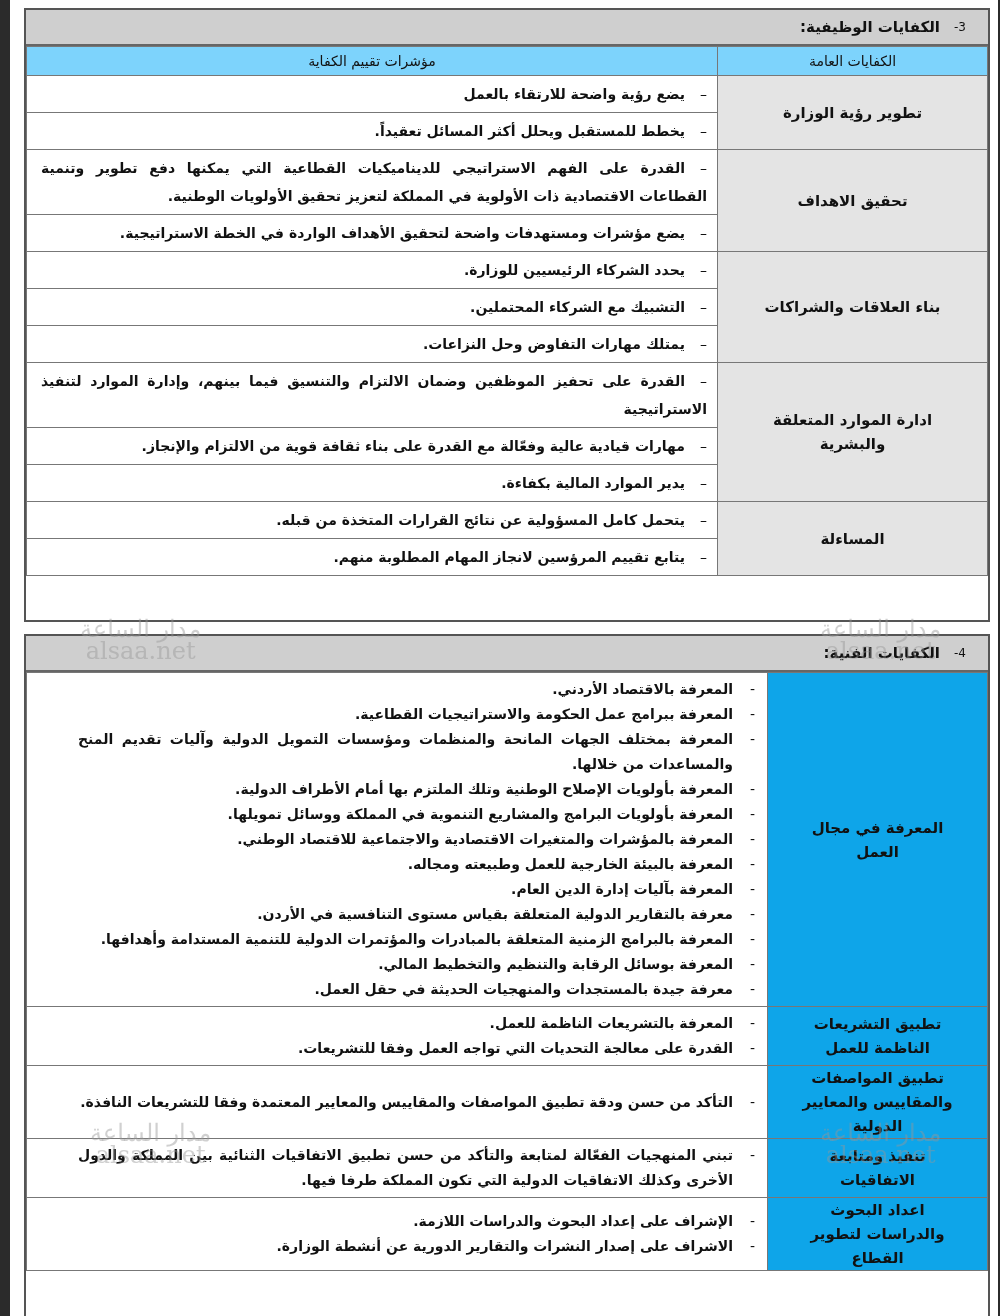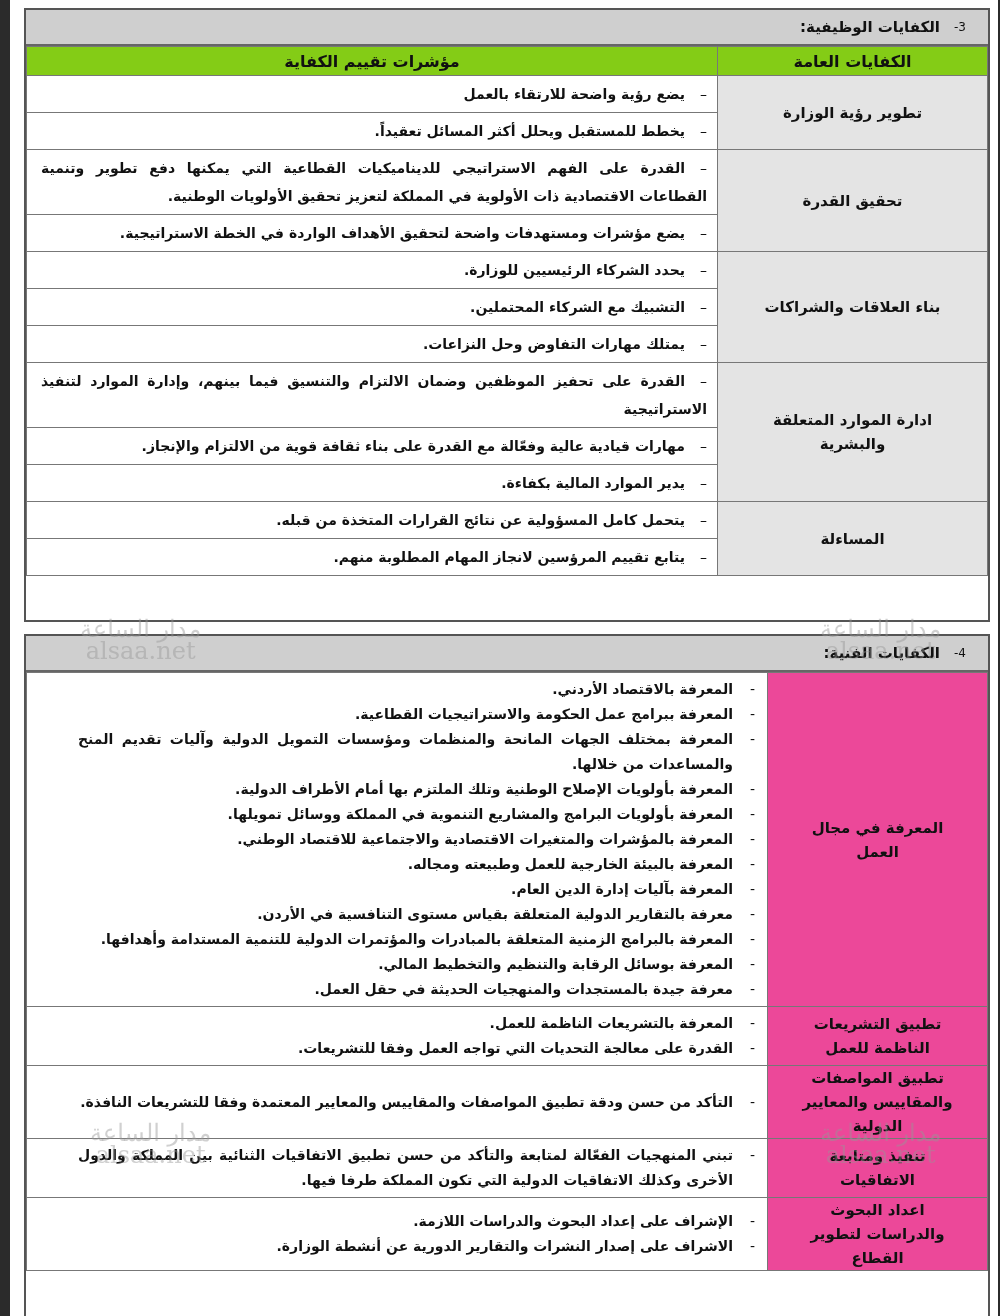--- a/index.html
+++ b/index.html
@@ -25,33 +25,33 @@
     height: 34px; background: #cfcfcf;
     border-bottom: 2px solid #666;
     display: flex; align-items: center; justify-content: flex-start;
     padding-right: 22px;
     font-weight: bold; font-size: 15px;
   }
   .sec-title .num { font-size: 12px; font-weight: normal; margin-left: 14px; }
   table { width: 100%; border-collapse: collapse; table-layout: fixed; }
   td, th { border: 1.5px solid #777; padding: 0; vertical-align: middle; }
   th {
-    background: #84cc16; font-size: 16px; font-weight: bold; height: 28px; text-align: center;
+    background: #7dd3fc; font-size: 14px; font-weight: normal; height: 28px; text-align: center;
   }
   .col-general { width: 270px; }
   td.general {
     background: #e4e4e4; text-align: center; font-weight: bold; font-size: 15px;
     line-height: 24px; padding: 0 24px;
   }
   td.ind {
     font-weight: bold; font-size: 14px; line-height: 28px;
     padding: 4px 10px 4px 14px; text-align: justify; margin-top: 6px;
   }
   .dash { display: inline-block; width: 22px; font-weight: normal; }
-  #sec4 td.general { background: #ec4899; }
+  #sec4 td.general { background: #0ea5e9; }
   ul.bul { list-style: none; margin: 0; padding: 4px 8px 4px 14px; }
   ul.bul li {
     position: relative; padding-right: 26px; font-weight: bold; font-size: 14px;
     line-height: 25px; text-align: justify; margin-left: 37px;
   }
   ul.bul li::before {
     content: "-"; position: absolute; right: 4px; top: 0; font-weight: normal;
   }
   .watermark {
     position: absolute; color: rgba(150,150,150,0.45); font-size: 24px;
@@ -82,21 +82,21 @@
       </thead>
       <tbody id="sec3-body">
           <tr>
             <td class="general" rowspan="2">تطوير رؤية الوزارة</td>
             <td class="ind"><span class="dash">–</span><span>يضع رؤية واضحة للارتقاء بالعمل</span></td>
           </tr>
           <tr>
             <td class="ind"><span class="dash">–</span><span>يخطط للمستقبل ويحلل أكثر المسائل تعقيداً.</span></td>
           </tr>
           <tr>
-            <td class="general" rowspan="2">تحقيق القدرة</td>
+            <td class="general" rowspan="2">تحقيق الاهداف</td>
             <td class="ind"><span class="dash">–</span><span>القدرة على الفهم الاستراتيجي للديناميكيات القطاعية التي يمكنها دفع تطوير وتنمية القطاعات الاقتصادية ذات الأولوية في المملكة لتعزيز تحقيق الأولويات الوطنية.</span></td>
           </tr>
           <tr>
             <td class="ind"><span class="dash">–</span><span>يضع مؤشرات ومستهدفات واضحة لتحقيق الأهداف الواردة في الخطة الاستراتيجية.</span></td>
           </tr>
           <tr>
             <td class="general" rowspan="3">بناء العلاقات والشراكات</td>
             <td class="ind"><span class="dash">–</span><span>يحدد الشركاء الرئيسيين للوزارة.</span></td>
           </tr>
           <tr>

